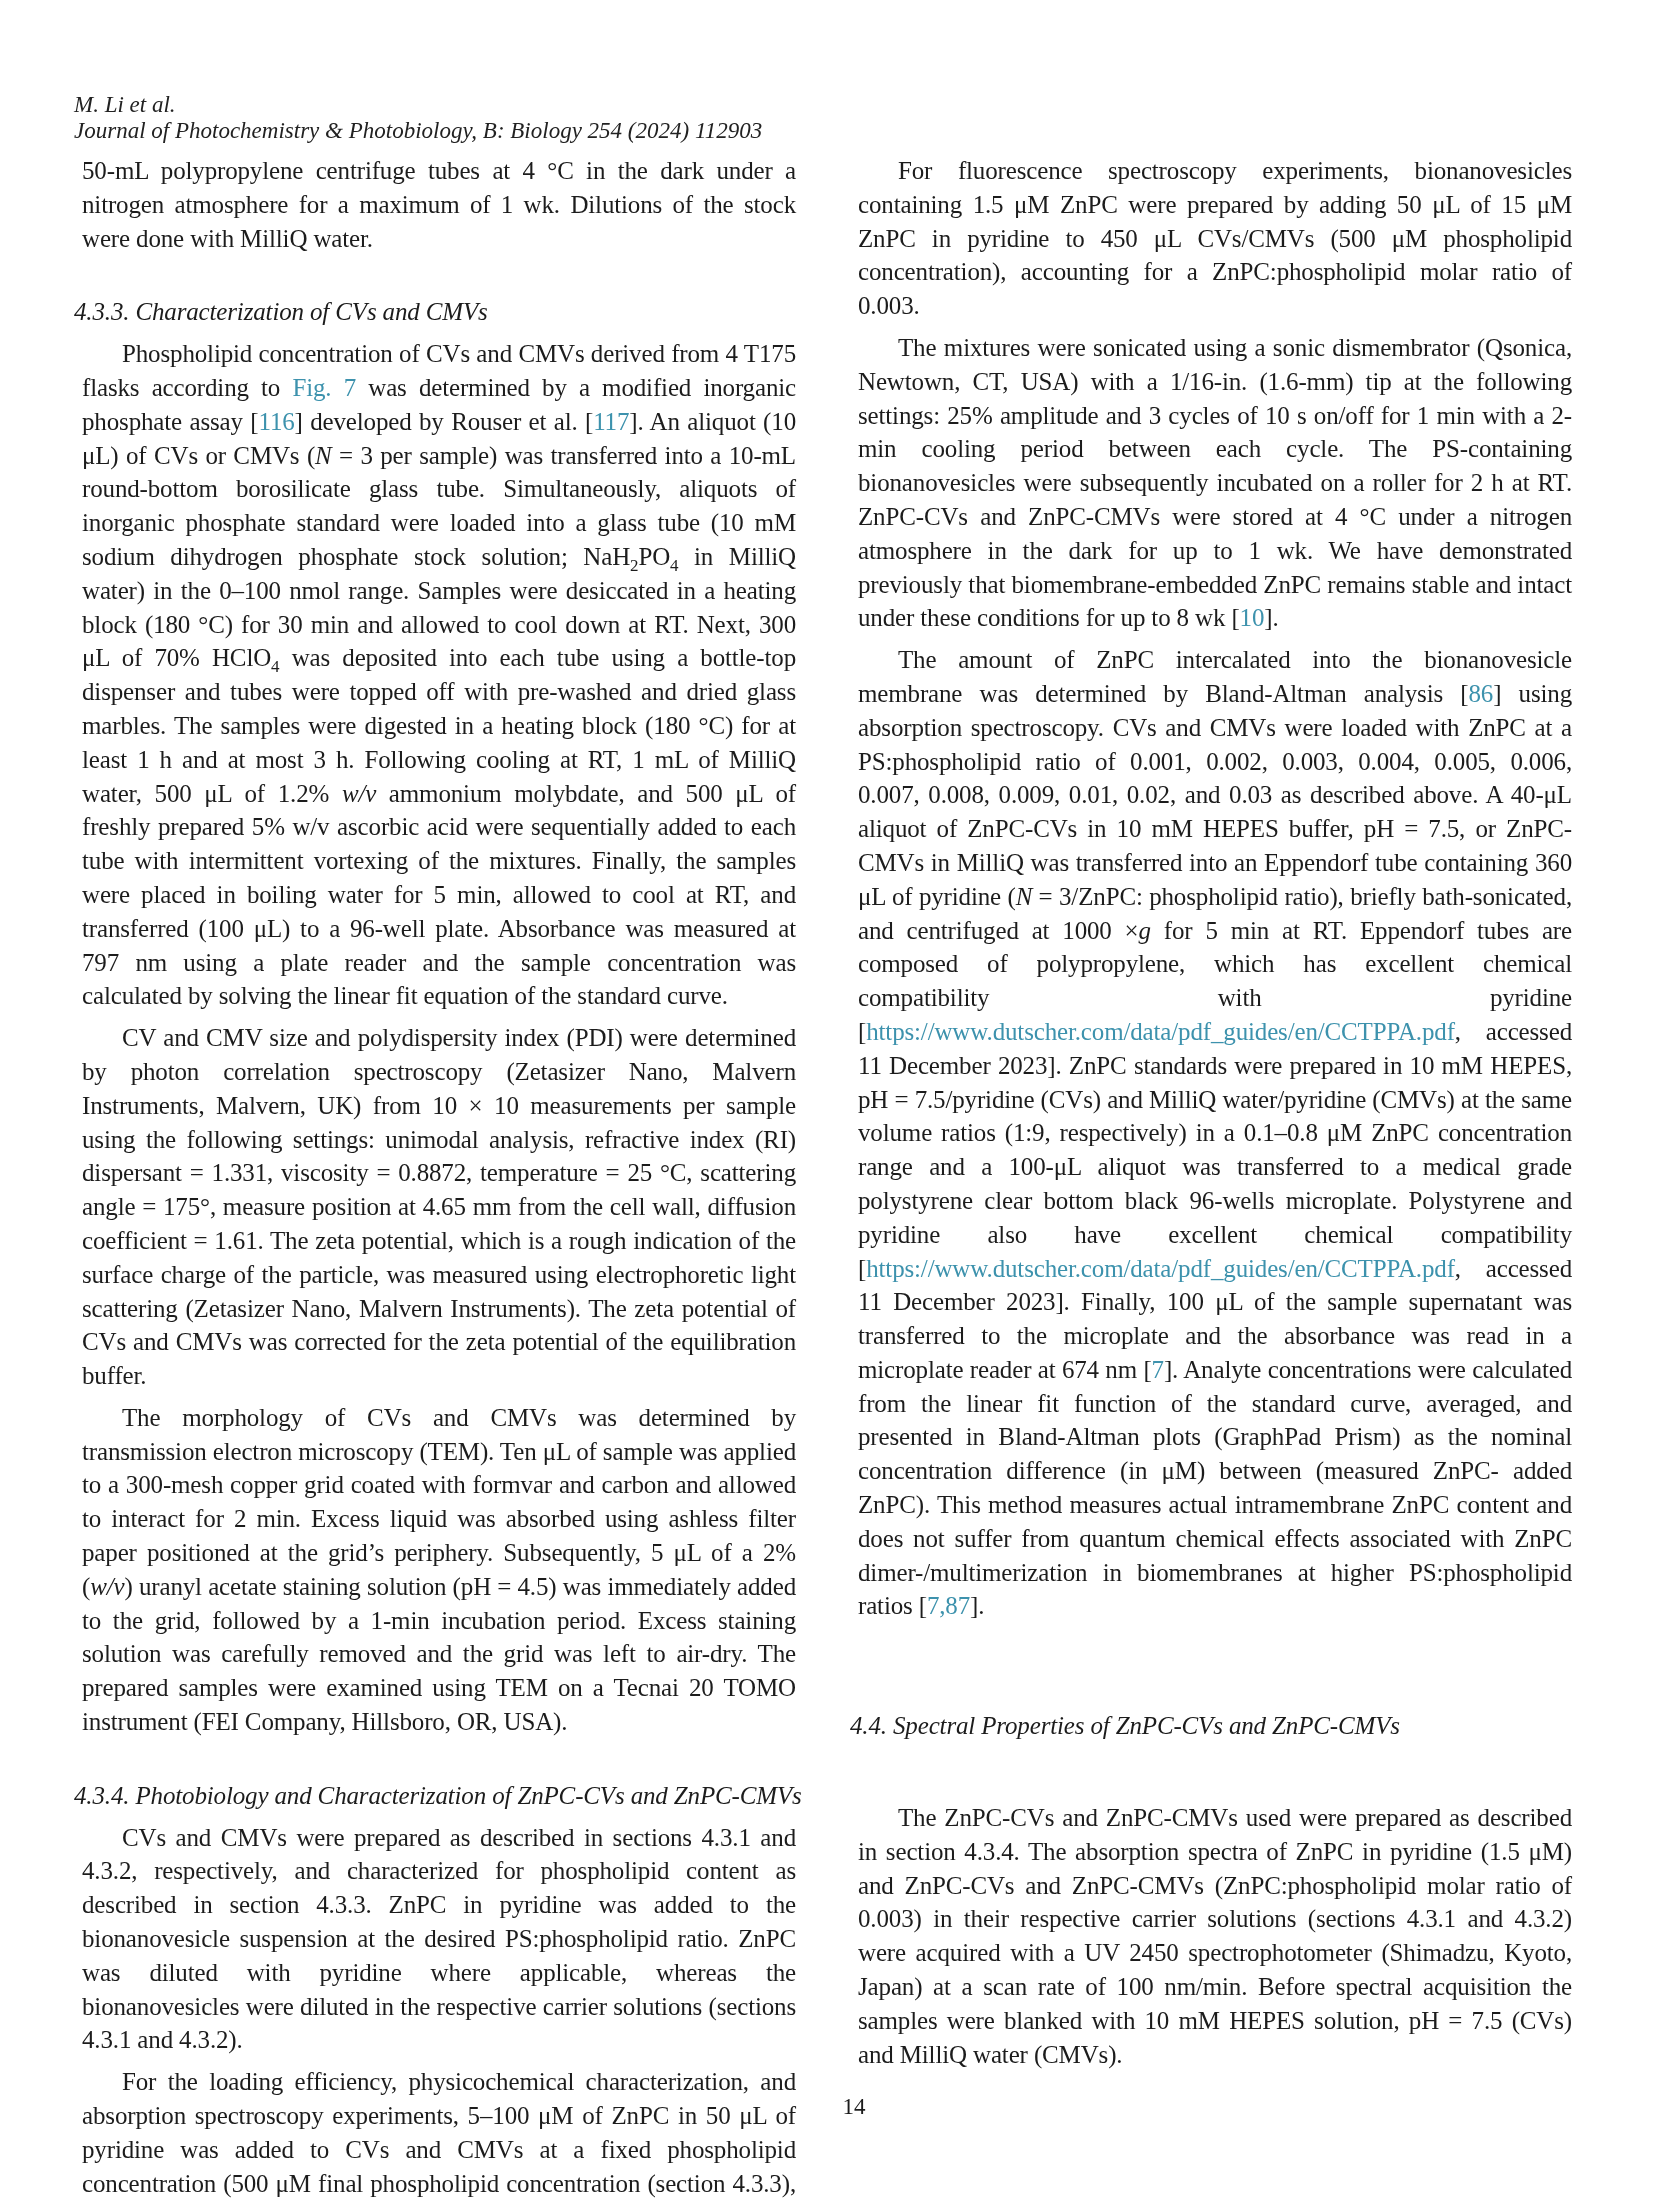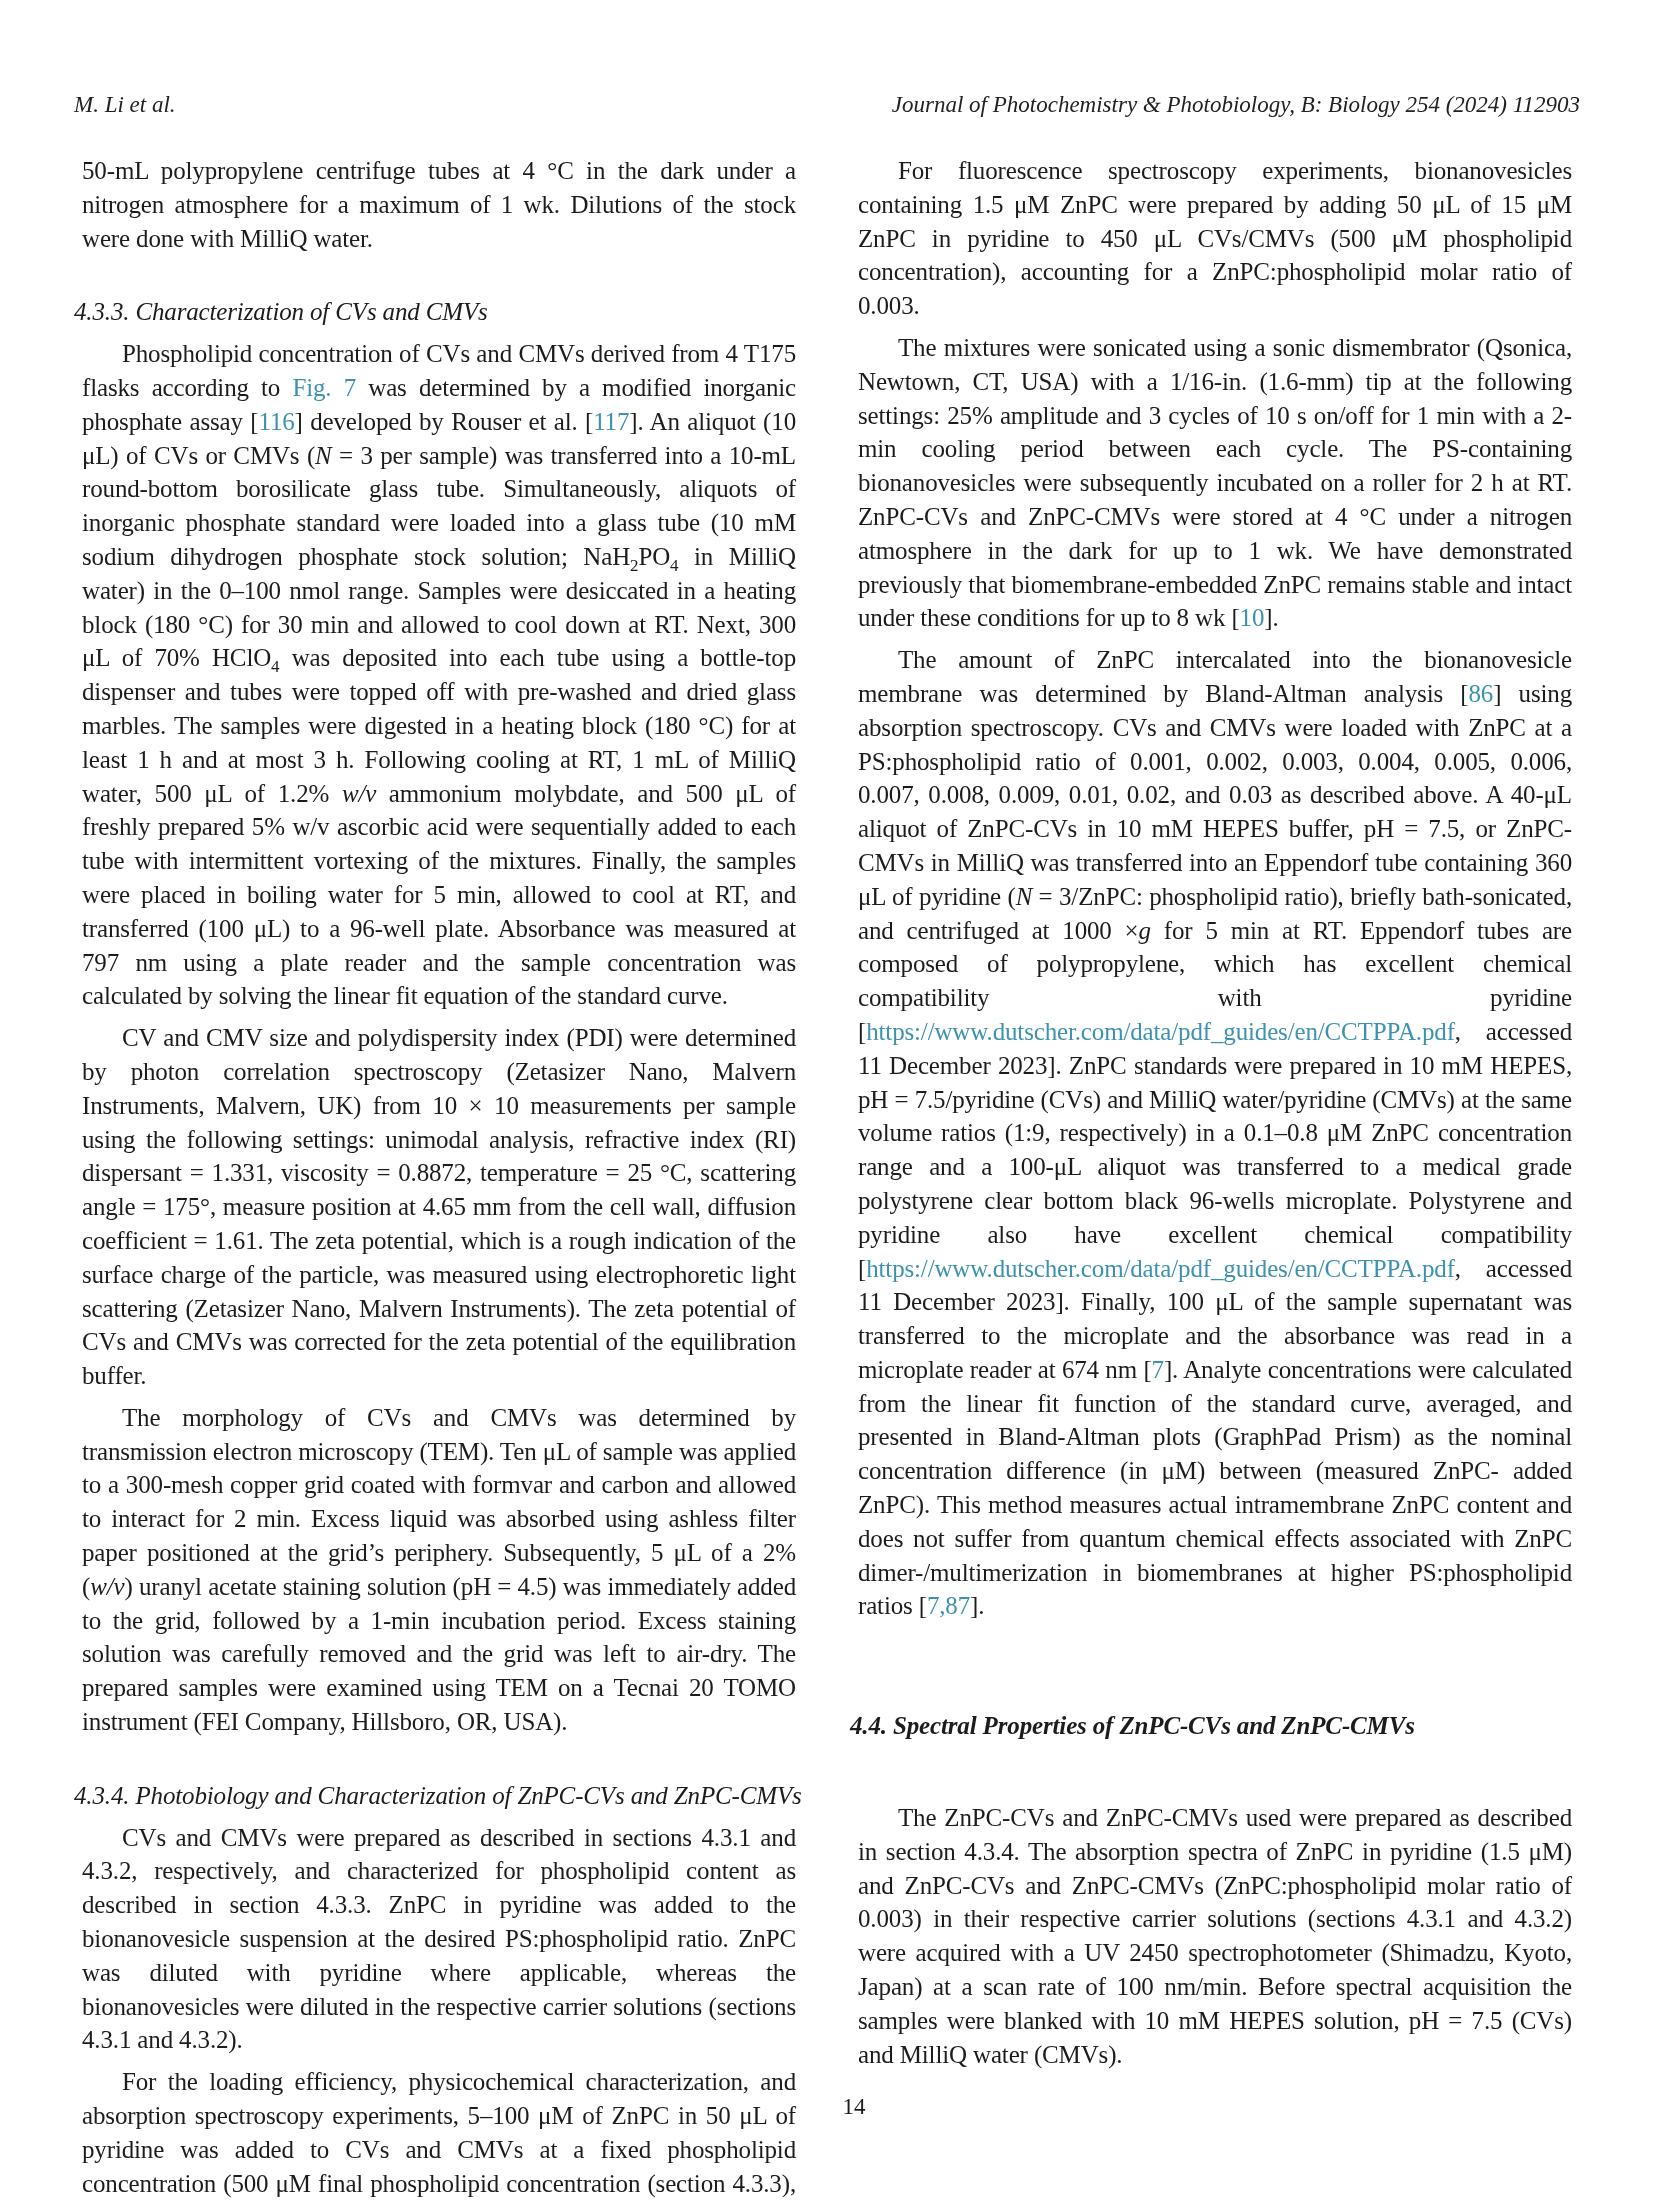--- a/index.html
+++ b/index.html
@@ -4,36 +4,36 @@
 <style>
   html,body{margin:0;padding:0;}
   body{
     width:1654px;height:2205px;position:relative;background:#ffffff;
     font-family:"Liberation Serif", serif;color:#1c1c1c;
     -webkit-font-smoothing:antialiased;
   }
   .running-header{
     position:absolute;top:92px;left:74px;width:1506px;
     display:flex;justify-content:space-between;align-items:baseline;
-    font-style:italic;font-size:23px;color:#222;
+    font-style:italic;font-size:23px;color:#222;flex-direction:column;
   }
   .columns{
     position:absolute;top:146px;left:74px;width:1506px;
     display:flex;gap:46px;
   }
   .col{
     width:730px;
     font-size:25px;line-height:33.8px;text-align:justify;
     letter-spacing:-0.15px;
   }
   .col p{margin:8px;text-indent:40px;}
   .col p.noindent{text-indent:0;}
   .heading{font-style:italic;}
   .heading.h3{margin-top:40px;}
-  .heading.h2{margin-top:86px;margin-bottom:58px;font-weight:bold;}
+  .heading.h2{margin-top:86px;margin-bottom:58px;}
   .link{color:var(--link,#3d92ad);text-decoration:none;cursor:pointer;overflow-wrap:anywhere;}
   em{font-style:italic;}
   sub{font-size:68%;line-height:0;}
   .page-footer{
     position:absolute;top:2094px;left:0;width:1654px;
     text-align:center;font-size:23px;color:#1c1c1c;padding-left:27px;
   }
 </style>
 </head>
 <body>

